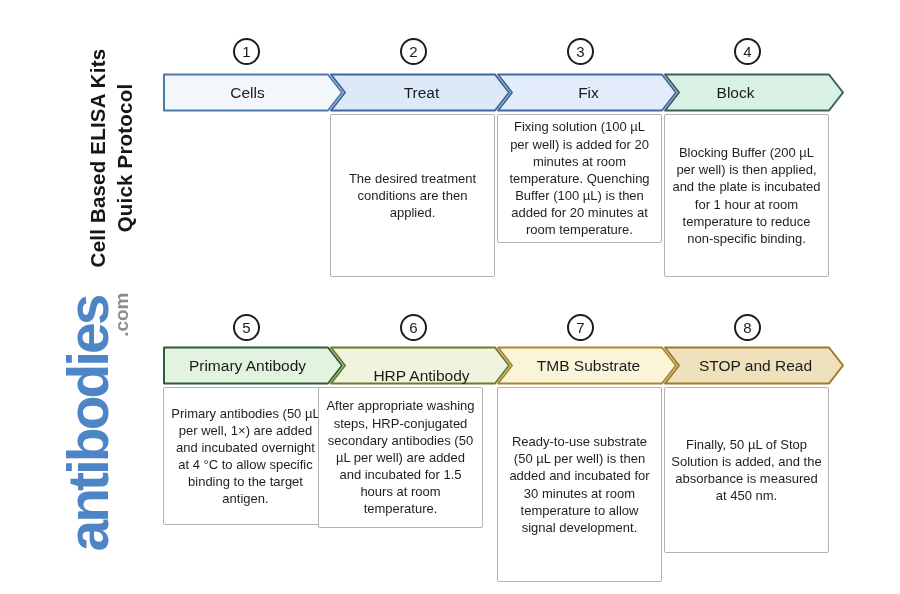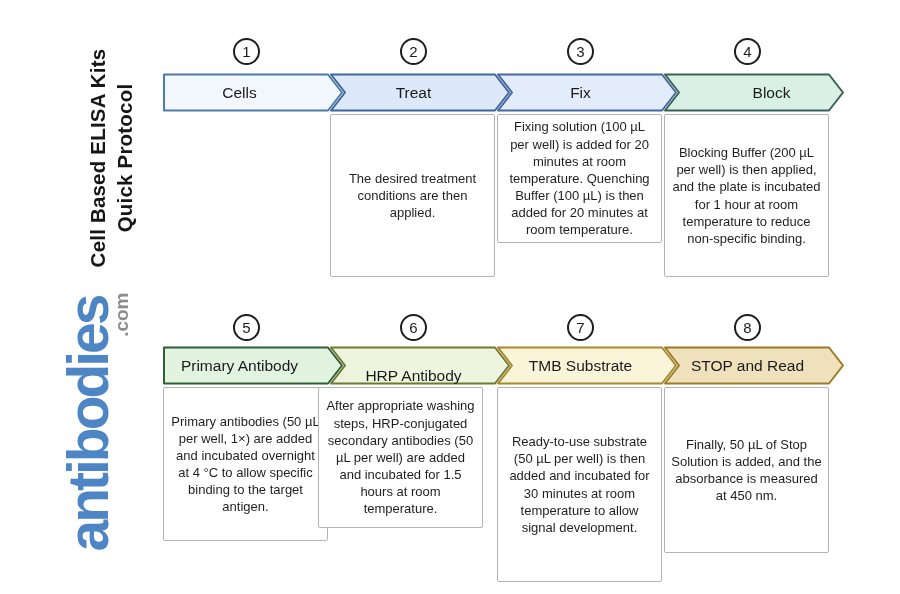--- a/index.html
+++ b/index.html
@@ -28,21 +28,21 @@
   .circle{
     position:absolute;width:27px;height:27px;border-radius:50%;
     border:2px solid #1d1d1d;background:#fff;box-sizing:border-box;
     display:flex;align-items:center;justify-content:center;
     font-size:15px;color:#1d1d1d;
   }
   
   .arrow{position:absolute;}
   .arrow-label{
     position:absolute;height:39px;display:flex;align-items:center;justify-content:center;
-    font-size:15.5px;color:#1b1b1b;
+    font-size:15.5px;color:#1b1b1b;padding-left:8px;
   }
   
   .box{
     position:absolute;width:165px;background:#fff;border:1.5px solid #b3b3b3;
     border-radius:2px;box-sizing:border-box;
     display:flex;align-items:center;justify-content:center;
     padding:4px 6px;
   }
   .box p{
     margin:0;text-align:center;font-size:13px;line-height:1.32;color:#1f1f1f;
@@ -83,21 +83,21 @@
   </svg>
   <svg class="arrow" style="left:330px;top:73px" width="181" height="39">
     <polygon points="1,1.5 165,1.5 179,19.5 165,37.5 1,37.5 15,19.5" stroke-width="2" stroke-linejoin="round" fill="#dde8f8" stroke="#3d669c"></polygon>
   </svg>
   <svg class="arrow" style="left:163px;top:73px" width="181" height="39">
     <polygon points="1,1.5 165,1.5 179,19.5 165,37.5 1,37.5" stroke-width="2" stroke-linejoin="round" fill="#f2f7fc" stroke="#4d7aa8"></polygon>
   </svg>
   <div class="arrow-label" style="left:163px;top:73px;width:153px">Cells</div>
   <div class="arrow-label" style="left:330px;top:73px;width:167px">Treat</div>
   <div class="arrow-label" style="left:497px;top:73px;width:167px">Fix</div>
-  <div class="arrow-label" style="left:688px;top:73px;width:167px">Block</div>
+  <div class="arrow-label" style="left:644px;top:73px;width:167px">Block</div>
 
   <div class="box" style="left:330px;top:114px;height:163px">
       <p>The desired treatment conditions are then applied.</p>
     </div>
   <div class="box" style="left:497px;top:114px;height:129px">
       <p>Fixing solution (100 µL per well) is added for 20 minutes at room temperature. Quenching Buffer (100 µL) is then added for 20 minutes at room temperature.</p>
     </div>
   <div class="box" style="left:664px;top:114px;height:163px">
       <p>Blocking Buffer (200 µL per well) is then applied, and the plate is incubated for 1 hour at room temperature to reduce non-specific binding.</p>
     </div>
@@ -125,21 +125,21 @@
     <polygon points="1,1.5 165,1.5 179,19.5 165,37.5 1,37.5 15,19.5" stroke-width="2" stroke-linejoin="round" fill="#eff4de" stroke="#6d7a2f"></polygon>
   </svg>
   <svg class="arrow" style="left:163px;top:346px" width="181" height="39">
     <polygon points="1,1.5 165,1.5 179,19.5 165,37.5 1,37.5" stroke-width="2" stroke-linejoin="round" fill="#e2f3e0" stroke="#2f5f35"></polygon>
   </svg>
   <div class="arrow-label" style="left:163px;top:346px;width:153px">Primary Antibody</div>
   <div class="arrow-label" style="left:330px;top:356px;width:167px">HRP Antibody</div>
   <div class="arrow-label" style="left:497px;top:346px;width:167px">TMB Substrate</div>
   <div class="arrow-label" style="left:664px;top:346px;width:167px">STOP and Read</div>
 
-  <div class="box" style="left:163px;top:387px;height:154px">
+  <div class="box" style="left:163px;top:387px;height:138px">
       <p>Primary antibodies (50 µL per well, 1×) are added and incubated overnight at 4 °C to allow specific binding to the target antigen.</p>
     </div>
   <div class="box" style="left:318px;top:387px;height:141px">
       <p>After appropriate washing steps, HRP-conjugated secondary antibodies (50 µL per well) are added and incubated for 1.5 hours at room temperature.</p>
     </div>
   <div class="box" style="left:497px;top:387px;height:195px">
       <p>Ready-to-use substrate (50 µL per well) is then added and incubated for 30 minutes at room temperature to allow signal development.</p>
     </div>
   <div class="box" style="left:664px;top:387px;height:166px">
       <p>Finally, 50 µL of Stop Solution is added, and the absorbance is measured at 450 nm.</p>

